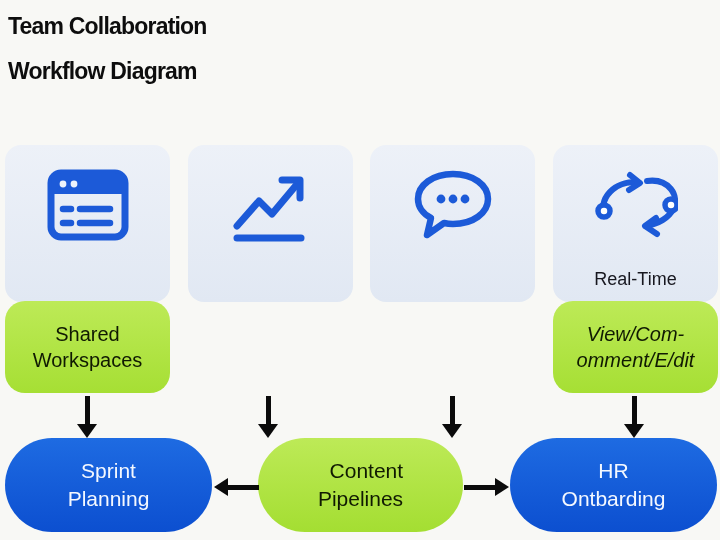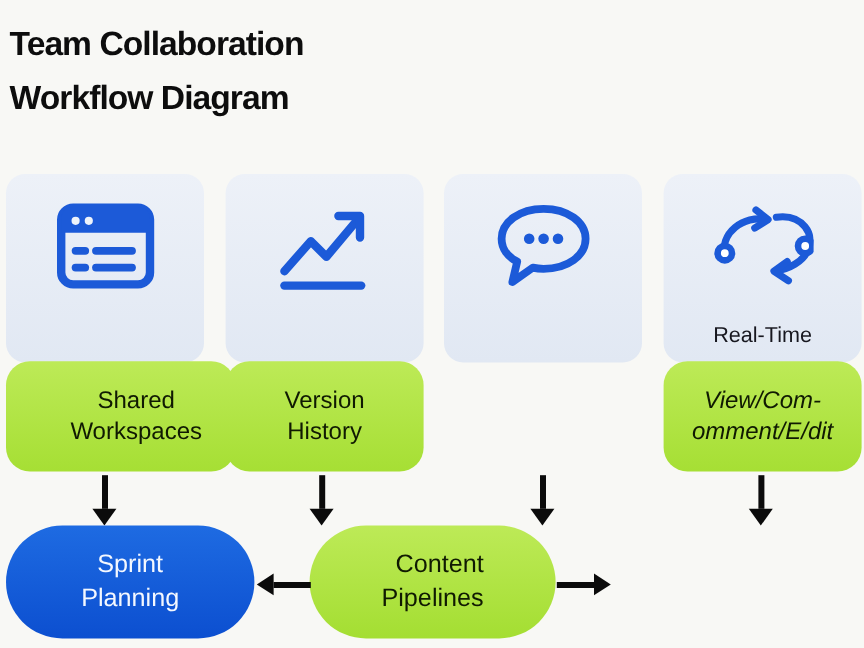--- a/index.html
+++ b/index.html
@@ -4,22 +4,22 @@
 <style>
   html,body{margin:0;padding:0;}
   .stage{
     position:relative;
     width:720px;height:540px;
     background:#f8f8f5;
     font-family:"Liberation Sans", sans-serif;
     overflow:hidden;
   }
   .title{
-    position:absolute;left:8px;top:14px;
-    font-size:28px;font-weight:bold;line-height:45px;
+    position:absolute;left:8px;top:4px;
+    font-size:23px;font-weight:bold;line-height:45px;
     letter-spacing:-0.8px;color:#0d0d0d;white-space:pre-line;
   }
   .card{
     position:absolute;top:145px;width:165px;height:157px;
     border-radius:16px;
     background:linear-gradient(180deg,#edf1f8 0%,#e1e8f3 100%);
     display:flex;justify-content:center;align-items:flex-start;
     padding-top:0;
   }
   .card svg{margin-top:23px;}
@@ -32,21 +32,21 @@
     text-align:center;font-size:18px;color:#17171f;
   }
   .green-box{
     position:absolute;top:301px;width:165px;height:92px;
     border-radius:20px;
     background:linear-gradient(180deg,#bdea57 0%,#a6df34 100%);
     display:flex;align-items:center;justify-content:center;
     text-align:center;font-size:20px;line-height:26px;
     color:#101a02;white-space:pre-line;
   }
-  .gb-1{left:5px;padding-left:26px;}
+  .gb-1{left:5px;}
   .gb-2{left:188px;}
   .gb-3{left:370px;}
   .gb-4{left:553px;font-style:italic;}
   .varrow{position:absolute;top:396px;width:20px;}
   .varrow .shaft{width:5px;height:28px;background:#0b0b0b;margin:0 auto;}
   .varrow .head{
     width:0;height:0;margin:0 auto;
     border-left:10px solid transparent;border-right:10px solid transparent;
     border-top:14px solid #0b0b0b;
   }
@@ -125,22 +125,20 @@
       <polyline points="62,47 51,55 63,63" fill="none" stroke="#1c5ad8" stroke-width="6" stroke-linecap="round" stroke-linejoin="round"></polyline>
       <circle cx="10" cy="40" r="6" fill="#ffffff" stroke="#1c5ad8" stroke-width="5.5"></circle>
       <circle cx="77" cy="34" r="6" fill="#ffffff" stroke="#1c5ad8" stroke-width="5.5"></circle>
     </svg>
   </div>
 
   <div class="realtime">Real-Time</div>
 
   <div class="green-box gb-1">Shared
 Workspaces</div>
-  <div class="green-box gb-2">Version
-History</div>
   <div class="green-box gb-4">View/Com-
 omment/E/dit</div>
 
   <div class="varrow va-1">
       <div class="shaft"></div>
       <div class="head"></div>
     </div>
   <div class="varrow va-2">
       <div class="shaft"></div>
       <div class="head"></div>
@@ -151,20 +149,22 @@
     </div>
   <div class="varrow va-4">
       <div class="shaft"></div>
       <div class="head"></div>
     </div>
 
   <div class="pill pill-blue pill-1">Sprint
 Planning</div>
   <div class="pill pill-green pill-2">Content
 Pipelines</div>
+  <div class="pill pill-blue pill-3">HR
+Ontbarding</div>
 
   <div class="harrow ha-left">
       <div class="head-left"></div>
       <div class="shaft"></div>
     </div>
   <div class="harrow ha-right">
       <div class="shaft"></div>
       <div class="head-right"></div>
     </div>
 

